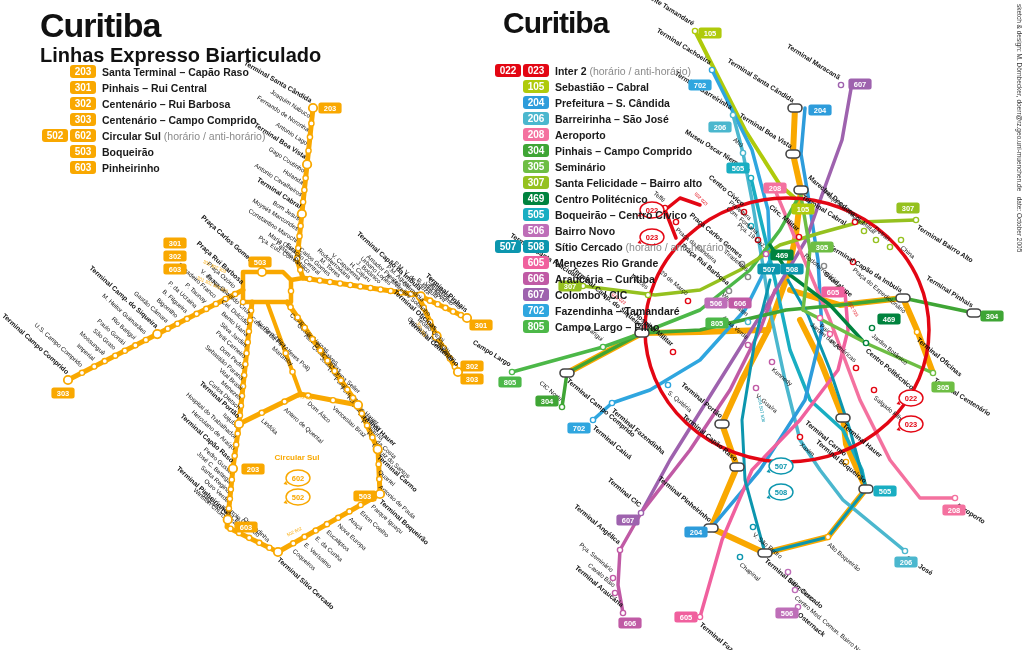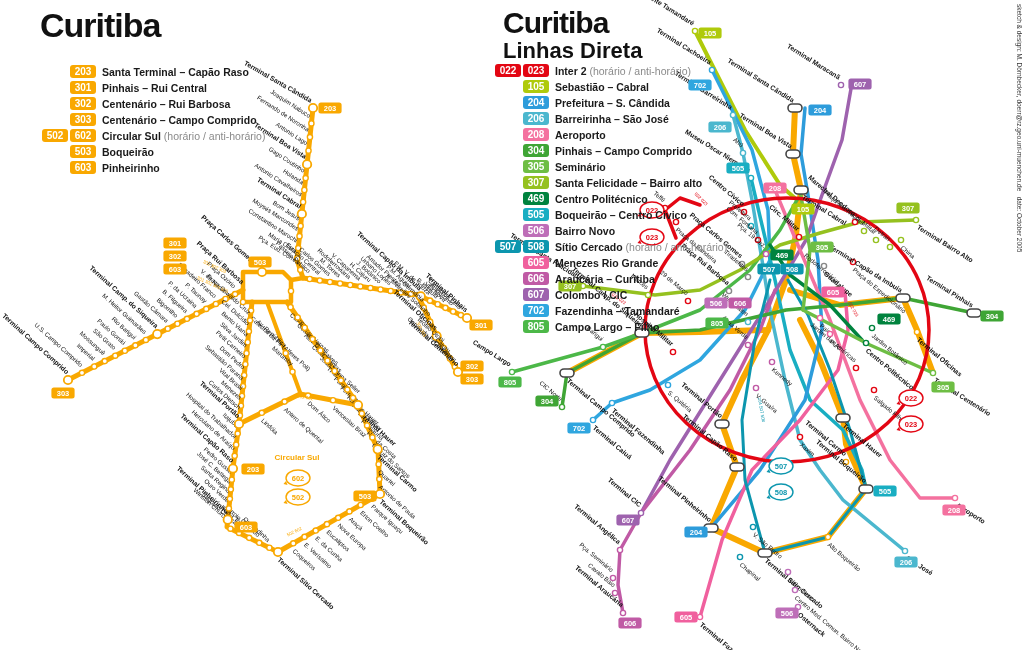--- a/index.html
+++ b/index.html
@@ -982,25 +982,25 @@
       <path d="M 769 469 l -2.5 3 l 4 1 z" fill="#0C96AE"></path>
       <text x="781" y="468.6" text-anchor="middle" font-size="7.5" font-weight="bold" fill="#0C96AE" font-family="&quot;Liberation Sans&quot;,sans-serif">507</text>
       <ellipse cx="781" cy="492" rx="12" ry="8" fill="#fff" stroke="#0C96AE" stroke-width="1.4"></ellipse>
       <path d="M 769 495 l -2.5 3 l 4 1 z" fill="#0C96AE"></path>
       <text x="781" y="494.6" text-anchor="middle" font-size="7.5" font-weight="bold" fill="#0C96AE" font-family="&quot;Liberation Sans&quot;,sans-serif">508</text>
     </g>
   </svg>
 
 <div class="titleblock" id="left-title">
   <h1>Curitiba</h1>
+  <h2>Linhas Expresso Biarticulado</h2>
 </div>
 
 <div class="titleblock" id="right-title">
   <h1>Curitiba</h1>
-  <h2>Linhas Direta</h2>
 </div>
 
 <div class="legend" id="left-legend">
     <div class="lrow">
       <span class="bcol">
         <span class="badge" style="background: rgb(249, 168, 0);">203</span>
       </span>
       <span class="ltxt">Santa Terminal – Capão Raso</span>
     </div>
     <div class="lrow">

